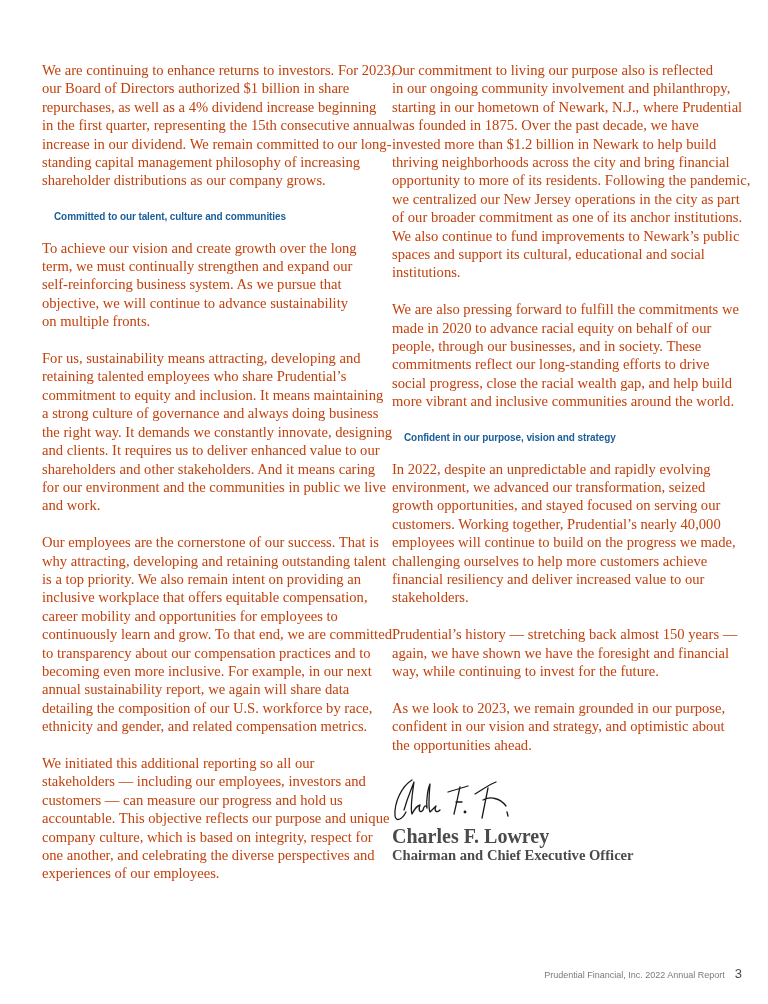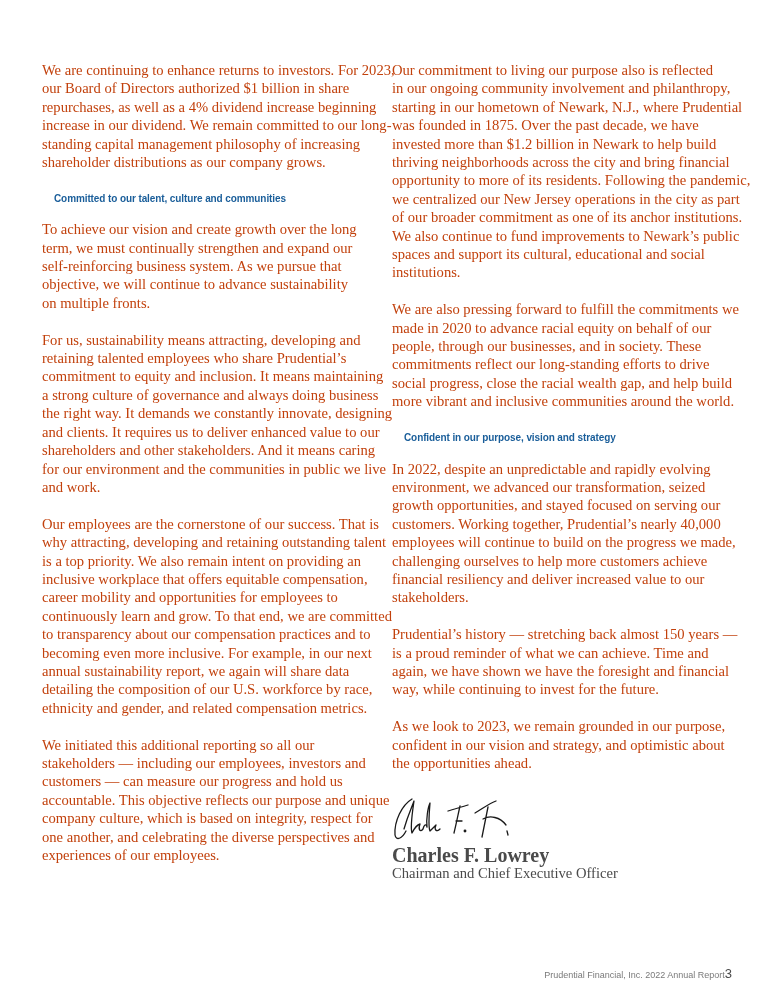--- a/index.html
+++ b/index.html
@@ -26,38 +26,39 @@
     letter-spacing: -0.1px;
   }
   .section .para { margin-top: 0; }
   .signature { display: block; width: 125px; height: 55px; margin-top: 2px; margin-left: -2px; }
   .sig-name {
     font-family: "Liberation Serif", "DejaVu Serif", serif;
     font-size: 20px; font-weight: bold; color: #4a4a4a; line-height: 18.4px; margin: 0;
   }
   .sig-title {
     font-family: "Liberation Serif", "DejaVu Serif", serif;
-    font-size: 14.6px; color: #4a4a4a; line-height: 18.4px; margin: 0;
+    font-size: 14.6px; color: #4a4a4a; line-height: 18.4px; margin: 0; font-weight: bold;
   }
   .footer {
-    position: absolute; right: 36px; top: 966px;
+    position: absolute; right: 26px; top: 966px;
     font-family: "Liberation Sans", "DejaVu Sans", sans-serif;
-    color: #7a7a7a; display: flex; align-items: baseline; 
+    color: #7a7a7a; display: flex; align-items: baseline; gap: 10px;
   }
   .footer-text { font-size: 9px; }
   .page-num { font-size: 13px; color: #4a4a4a; }
 </style>
 </head>
 <body>
 
 <div class="col col-left">
   <p class="para">
       <span class="line">We are continuing to enhance returns to investors. For 2023,</span>
       <span class="line">our Board of Directors authorized $1 billion in share</span>
       <span class="line">repurchases, as well as a 4% dividend increase beginning</span>
+      <span class="line">in the first quarter, representing the 15th consecutive annual</span>
       <span class="line">increase in our dividend. We remain committed to our long-</span>
       <span class="line">standing capital management philosophy of increasing</span>
       <span class="line">shareholder distributions as our company grows.</span>
     </p>
   <div class="section">
     <h2 class="heading">Committed to our talent, culture and communities</h2>
     <p class="para">
         <span class="line">To achieve our vision and create growth over the long</span>
         <span class="line">term, we must continually strengthen and expand our</span>
         <span class="line">self-reinforcing business system. As we pursue that</span>
@@ -131,21 +132,20 @@
         <span class="line">growth opportunities, and stayed focused on serving our</span>
         <span class="line">customers. Working together, Prudential’s nearly 40,000</span>
         <span class="line">employees will continue to build on the progress we made,</span>
         <span class="line">challenging ourselves to help more customers achieve</span>
         <span class="line">financial resiliency and deliver increased value to our</span>
         <span class="line">stakeholders.</span>
       </p>
   </div>
   <p class="para">
       <span class="line">Prudential’s history — stretching back almost 150 years —</span>
-      <span class="line">is a proud reminder of what we can achieve. Time and</span>
       <span class="line">again, we have shown we have the foresight and financial</span>
       <span class="line">way, while continuing to invest for the future.</span>
     </p>
   <p class="para">
       <span class="line">As we look to 2023, we remain grounded in our purpose,</span>
       <span class="line">confident in our vision and strategy, and optimistic about</span>
       <span class="line">the opportunities ahead.</span>
     </p>
 
   <div>

